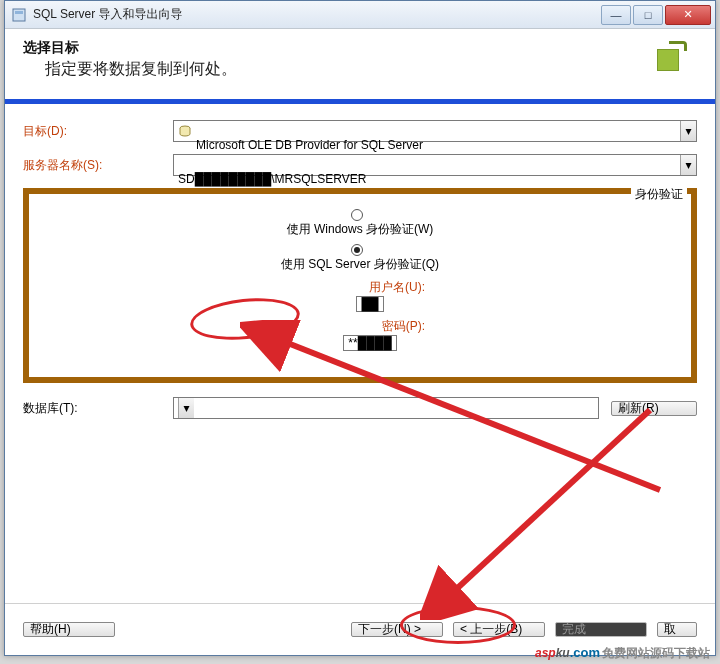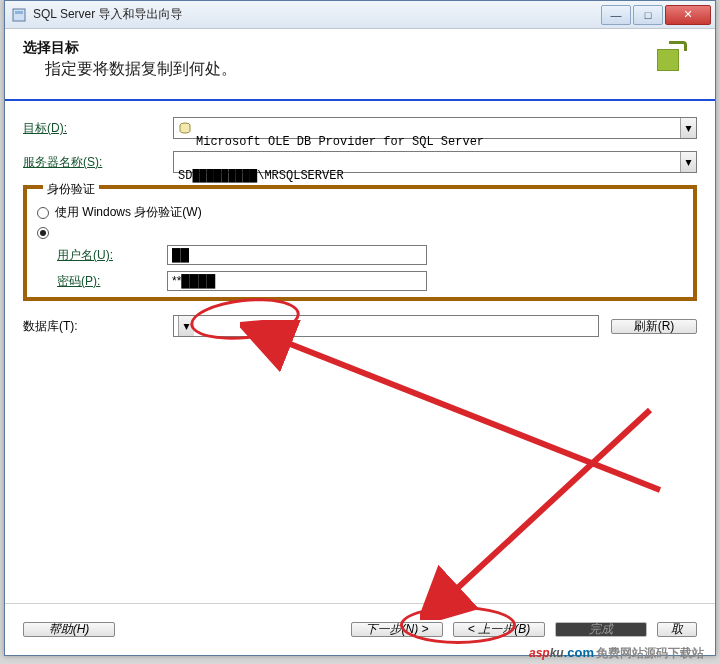--- a/index.html
+++ b/index.html
@@ -7,63 +7,63 @@
 
 .window { position: absolute; left: 4px; top: 0; width: 712px; height: 656px; background: #fff; border: 1px solid #5a7aa0; box-shadow: 0 0 6px rgba(0,0,0,0.3); }
 
 .titlebar { height: 28px; background: linear-gradient(#f2f6fb, #dce6f2); display: flex; align-items: center; padding: 0 4px 0 6px; border-bottom: 1px solid #c0c8d0; }
 .titlebar .appicon { width: 16px; height: 16px; margin-right: 6px; display: inline-flex; align-items: center; justify-content: center; }
 .titlebar .title { flex: 1; color: #222; }
 .winbtns { display: flex; gap: 0; }
 .winbtn { width: 30px; height: 20px; border: 1px solid #8ba6c4; background: linear-gradient(#eaf2fb,#cddcee); display: flex; align-items: center; justify-content: center; font-size: 11px; color: #2a3a50; border-radius: 2px; margin-left: 2px; }
 .winbtn.close { width: 46px; background: linear-gradient(#e77a77,#c83a35); color: #fff; border-color: #9f2a26; }
 
-.header { padding: 10px 18px 14px 18px; border-bottom: 2px solid #1d4ed8; display: flex; align-items: flex-start; }
+.header { padding: 10px 18px 14px 18px; border-bottom: 5px solid #1d4ed8; display: flex; align-items: flex-start; }
 .header-text { flex: 1; }
 .header h1 { font-size: 14px; font-weight: bold; color: #111; }
 .header p { font-size: 16px; color: #222; margin-left: 22px; margin-top: 2px; }
 .header-icon { width: 46px; height: 46px; position: relative; }
 .header-icon .box1 { position:absolute; left:6px; top:10px; width:22px; height:22px; background:#9bbf3b; border:1px solid #7a9a28; }
 .header-icon .arr { position:absolute; left:18px; top:2px; width:18px; height:10px; border-top:3px solid #6a8a20; border-right:3px solid #6a8a20; border-top-right-radius:4px; }
 
 .content { padding: 16px 18px 0 18px; }
 .row { display: flex; align-items: center; margin-bottom: 12px; }
-.row .lbl { width: 150px; color: #14532d; text-decoration: underline; }
+.row .lbl { width: 150px; color: #c2410c; }
 .sel { flex: 1; height: 22px; border: 1px solid #7a7a7a; background: #fff; display: flex; align-items: center; padding: 0 4px; position: relative; }
 .sel .dbicon { width: 14px; height: 14px; margin-right: 4px; display: inline-flex; }
-.sel .txt { flex: 1; font-family: Liberation Mono, monospace; font-size: 12px; margin-top: 28px; }
+.sel .txt { flex: 1; font-family: Liberation Sans, sans-serif; font-size: 12px; margin-top: 28px; }
 .sel .arrow { width: 16px; height: 20px; background: linear-gradient(#f6f6f6,#dcdcdc); border-left: 1px solid #a0a0a0; display: flex; align-items: center; justify-content: center; margin-right: -4px; }
 
-.fieldset { border: 4px solid #a16207; padding: 8px 10px 0 10px; margin-bottom: 14px; }
+.fieldset { border: 6px solid #a16207; padding: 8px 10px 20px 10px; margin-bottom: 14px; text-align: right; }
 .fieldset .legend { position: relative; top: -16px; left: 6px; background: #fff; padding: 0 4px; display: inline-block; }
 .fieldset .legend + * { margin-top: -10px; }
-.radio-row { display: flex; align-items: center; margin-bottom: 6px; }
+.radio-row { display: flex; align-items: center; margin-bottom: 6px; flex-direction: column; }
 .radio { width: 12px; height: 12px; border: 1px solid #555; border-radius: 50%; margin-right: 6px; display: inline-flex; align-items: center; justify-content: center; background:#fff; }
 .radio .dot { width: 6px; height: 6px; background: #222; border-radius: 50%; }
 .auth-fields { margin-left: 20px; }
-.auth-fields .row { margin-bottom: 6px; }
+.auth-fields .row { margin-bottom: 6px; flex-direction: column; }
 .auth-fields .lbl { width: 110px; }
 .txtinput { flex: 1; max-width: 260px; height: 20px; border: 1px solid #7a7a7a; background: #fff; padding: 0 4px; display:flex; align-items:center; font-family:"Courier New", monospace; }
 
 .dbrow { display: flex; align-items: center; }
 .dbrow .lbl { width: 150px; }
 .dbrow .sel { flex: 1; max-width: 430px; }
 .dbrow .btncol { margin-left: 12px; width: 86px; display: flex; flex-direction: column; gap: 6px; }
-.btn { height: 15px; border: 1px solid #888; background: linear-gradient(#f8f8f8,#e2e2e2); display: flex; align-items: center; justify-content: center; padding: 0 6px; border-radius: 2px; }
+.btn { height: 15px; border: 1px solid #888; background: linear-gradient(#f8f8f8,#e2e2e2); display: flex; align-items: center; justify-content: flex-start; padding: 0 6px; border-radius: 2px; }
 .btn.disabled { color: #999; border-color:#bbb; background:#404040; }
 
-.footer { position: absolute; left: 0; right: 0; bottom: 0; height: 52px; border-top: 1px solid #d0d0d0; display: flex; align-items: center; padding: 0 18px; gap: 10px; font-style: italic; }
+.footer { position: absolute; left: 0; right: 0; bottom: 0; height: 52px; border-top: 1px solid #d0d0d0; display: flex; align-items: center; padding: 0 18px; gap: 10px; }
 .footer .spacer { flex: 1; }
 .footer .btn { min-width: 92px; }
 
 .red-ellipse { position: absolute; border: 3px solid #d9262a; border-radius: 50%/50%; pointer-events: none; }
 .ell1 { left: 190px; top: 299px; width: 110px; height: 40px; transform: rotate(-6deg); }
 .ell2 { left: 400px; top: 606px; width: 116px; height: 38px; }
 
-.watermark { position:absolute; right:16px; bottom:2px; font-size:26px; font-style:italic; font-weight:700; color:#d9262a; display:flex; align-items:baseline; pointer-events:none; }
+.watermark { position:absolute; right:10px; bottom:2px; font-size:26px; font-style:italic; font-weight:700; color:#d9262a; display:flex; align-items:baseline; pointer-events:none; }
 .watermark .ku { color:#555; }
 .watermark .com { font-size:13px; color:#0369a1; font-style:normal; }
 .watermark .sub { font-size:12px; color:#888; margin-left:2px; font-style:normal; }
 
 svg.arrow-annot { position:absolute; pointer-events:none; }
 </style>
 </head>
 <body>
 
 <div class="window">
@@ -121,20 +121,21 @@
     <div class="fieldset">
       <span class="legend">身份验证</span>
       <div class="radio-row">
         <span class="radio"></span>
         <span>使用 Windows 身份验证(W)</span>
       </div>
       <div class="radio-row">
         <span class="radio">
             <span class="dot"></span>
           </span>
+        <span>使用 SQL Server 身份验证(Q)</span>
       </div>
       <div class="auth-fields">
         <div class="row">
           <span class="lbl">用户名(U):</span>
           <div class="txtinput">
               <span>██</span>
             </div>
         </div>
         <div class="row">
           <span class="lbl">密码(P):</span>

